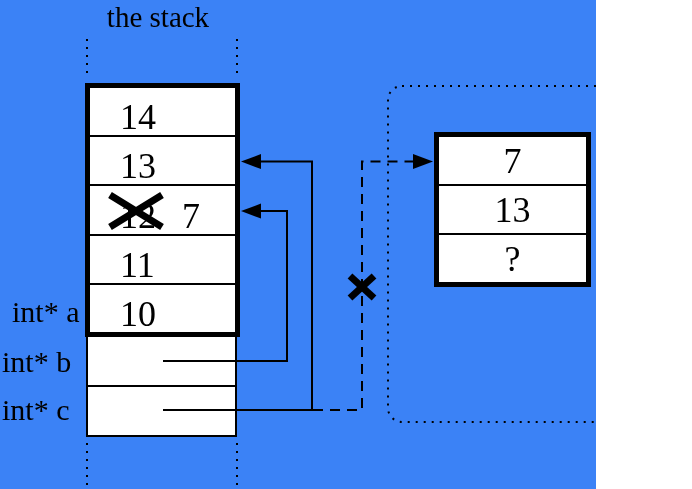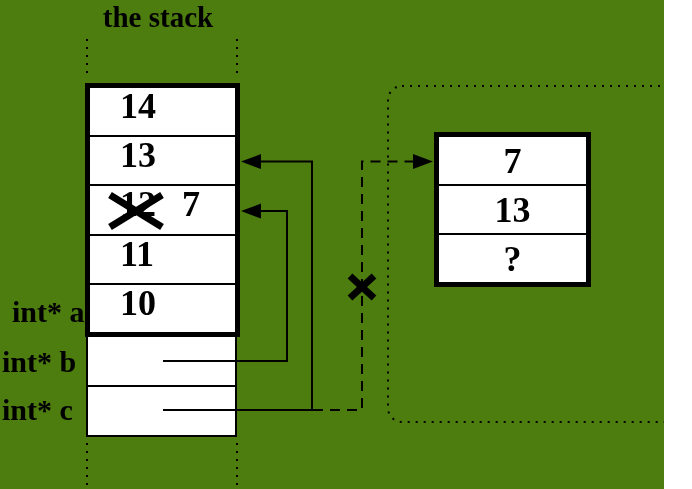--- a/index.html
+++ b/index.html
@@ -2,27 +2,26 @@
 <html><head>
 <meta charset="utf-8">
 <style>
   html, body {
     margin: 0;
     padding: 0;
     background: #ffffff;
   }
   .canvas {
     position: relative;
-    width: 664px;
+    width: 596px;
     height: 489px;
-    background: #4d7c0f;
+    background: #3b82f6;
     font-family: "Liberation Serif", "DejaVu Serif", serif;
     color: #000000;
     overflow: hidden;
-    font-weight: bold;
   }
   .title {
     position: absolute;
     top: 1px;
     width: 200px;
     text-align: center;
     font-size: 29px;
     line-height: 32px;
     white-space: nowrap;
   }
@@ -39,21 +38,21 @@
     box-sizing: border-box;
     border: 5px solid #000;
     display: flex;
     flex-direction: column;
     background: #fff;
   }
   .stack-box .cell {
     flex: 1;
     border-top: 2px solid #000;
     display: flex;
-    align-items: flex-start;
+    align-items: flex-end;
     padding-left: 30px;
     font-size: 36px;
     line-height: 1;
   }
   .stack-box .cell:first-child { border-top: none; }
   .cell .new-value { margin-left: 26px; }
 
   
   .ptr-rows {
     position: absolute;

